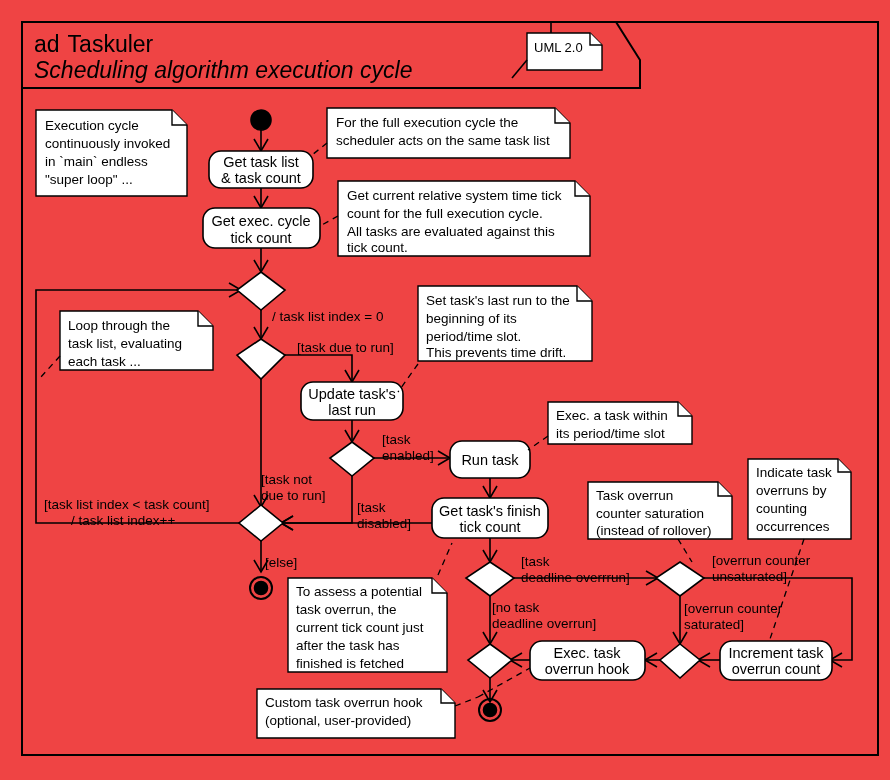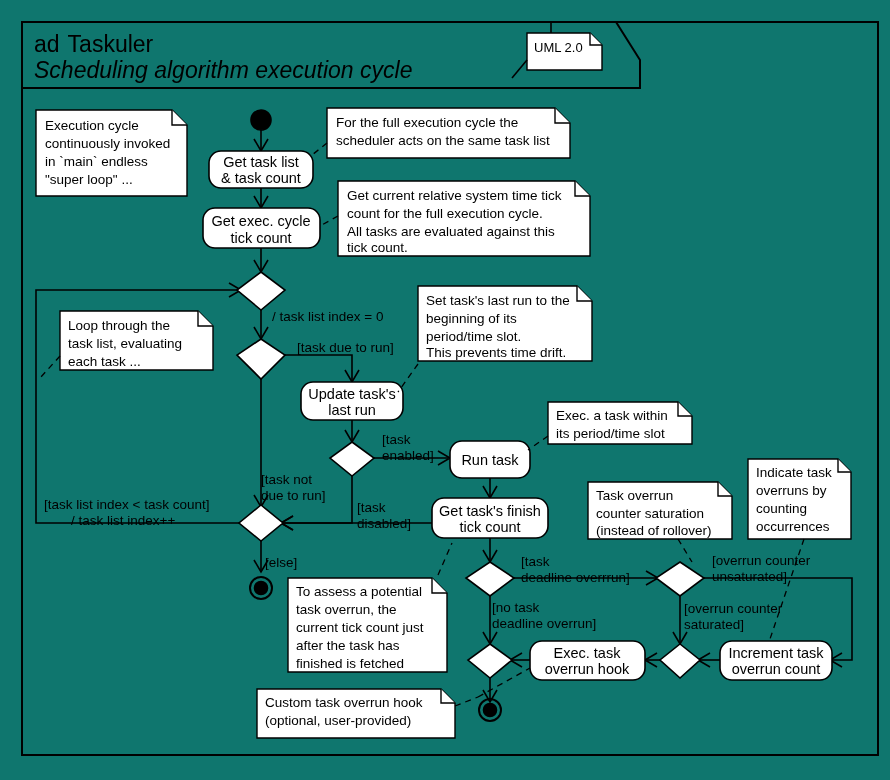--- a/index.html
+++ b/index.html
@@ -4,21 +4,21 @@
 <style>
   html, body {
     margin: 0;
     padding: 0;
     background: #ffffff;
   }
   #diagram-root {
     position: relative;
     width: 890px;
     height: 780px;
-    background: #0f766e;
+    background: #ef4444;
     font-family: "Liberation Sans", sans-serif;
   }
   svg { display: block; }
   .frame-line { fill: none; stroke: #000000; stroke-width: 2; }
   .edge { fill: none; stroke: #000000; stroke-width: 1.6; }
   .node-shape { fill: #ffffff; stroke: #000000; stroke-width: 1.6; }
   .note-shape { fill: #ffffff; stroke: #000000; stroke-width: 1.4; }
   .note-fold { fill: #ffffff; stroke: #000000; stroke-width: 1.4; }
   .anchor-line { fill: none; stroke: #000000; stroke-width: 1.3; stroke-dasharray: 6 5; }
   .solid-node { fill: #000000; stroke: #000000; stroke-width: 1.6; }

